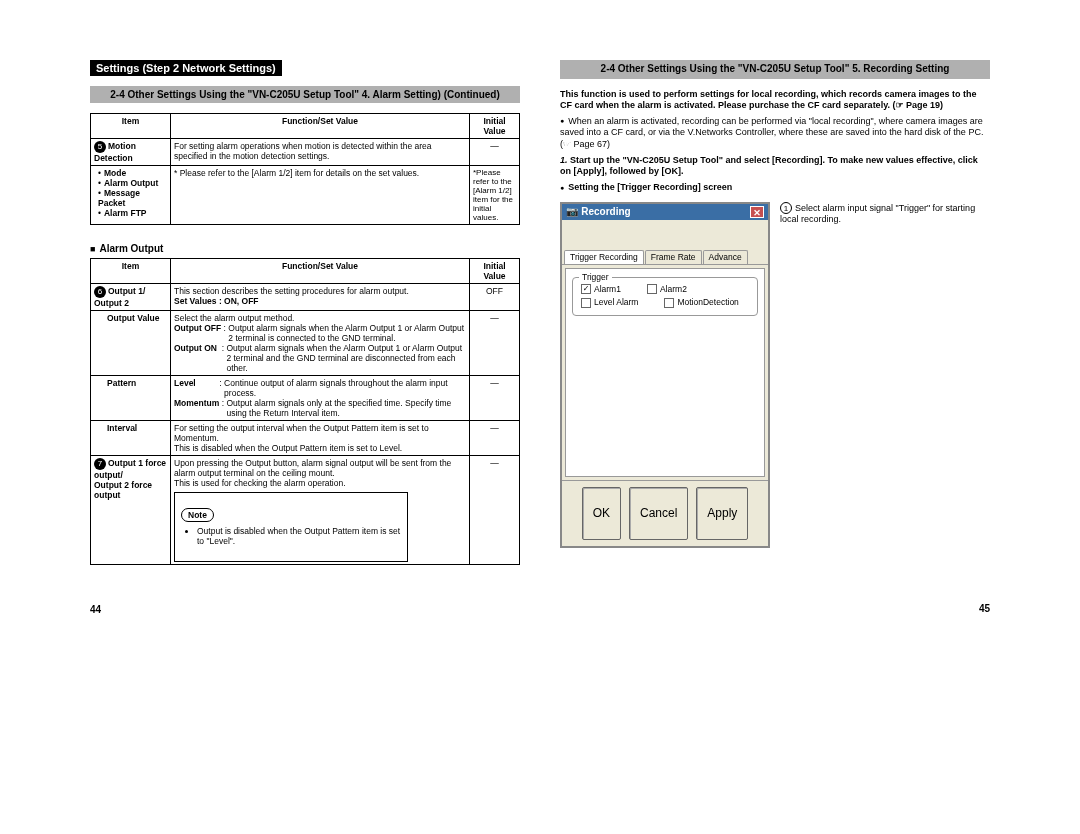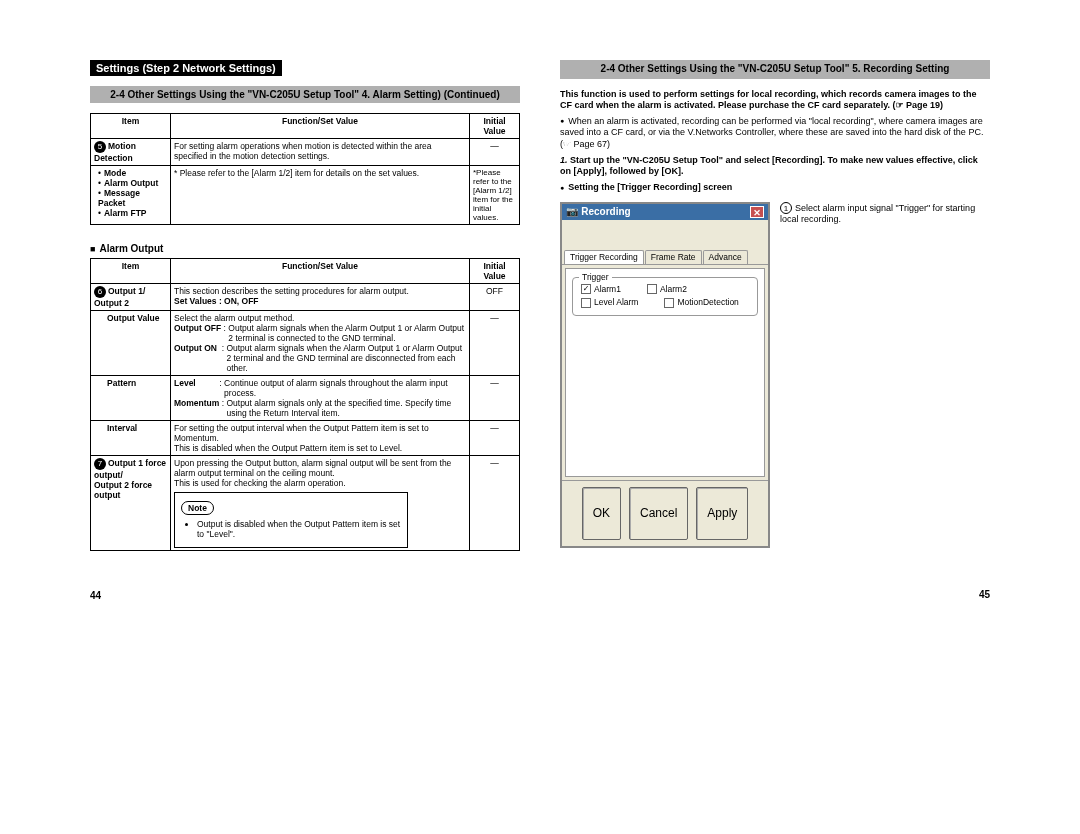--- a/index.html
+++ b/index.html
@@ -299,21 +299,21 @@
         <td style="white-space:pre-line">For setting the output interval when the Output Pattern item is set to Momentum.
 This is disabled when the Output Pattern item is set to Level.</td>
         <td style="text-align:center">—</td>
       </tr>
       <tr>
         <td><span class="circled">7</span><b style="white-space:pre-line">Output 1 force output/
 Output 2 force output</b></td>
         <td>
           <div style="white-space:pre-line">Upon pressing the Output button, alarm signal output will be sent from the alarm output terminal on the ceiling mount.
 This is used for checking the alarm operation.</div>
-          <div style="border:1px solid #000; padding:8px 6px; margin-top:4px; width:80%">
+          <div style="border:1px solid #000; padding:15px 6px; margin-top:4px; width:80%">
             <span class="note-pill">Note</span>
             <ul class="note-list">
                   <li>Output is disabled when the Output Pattern item is set to "Level".</li>
                 </ul>
           </div>
         </td>
         <td style="text-align:center">—</td>
       </tr>
     </tbody>
       </table>

